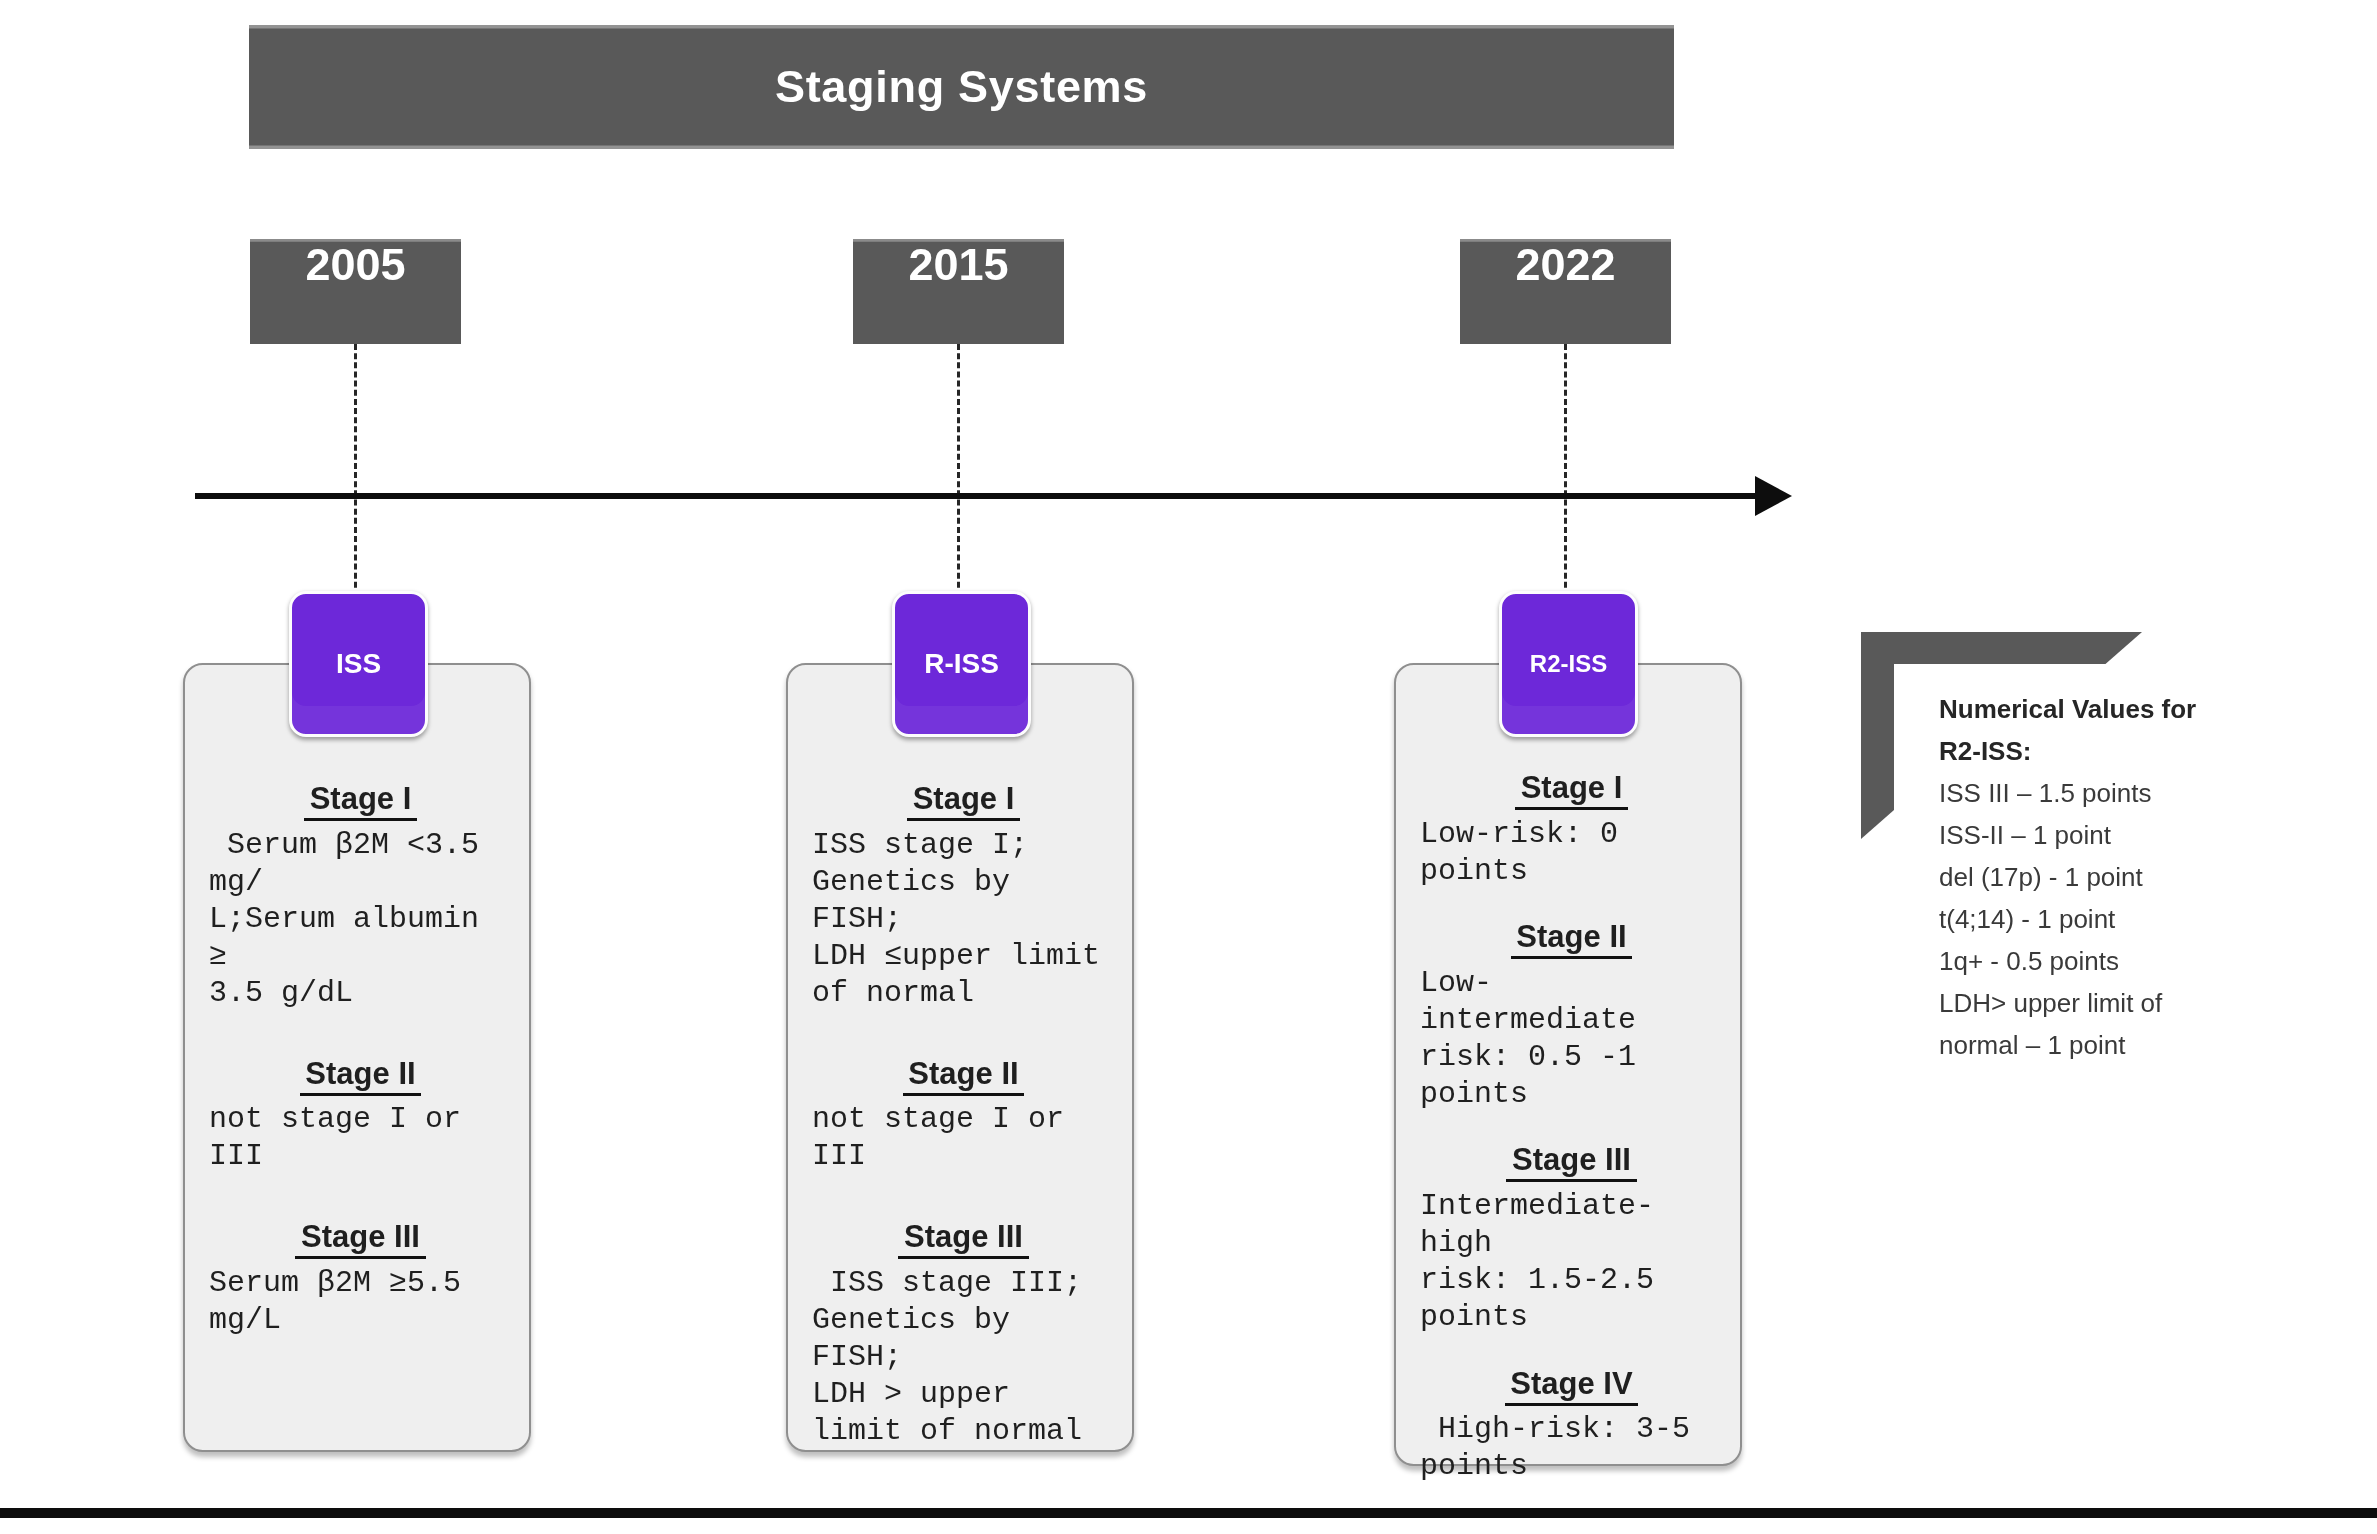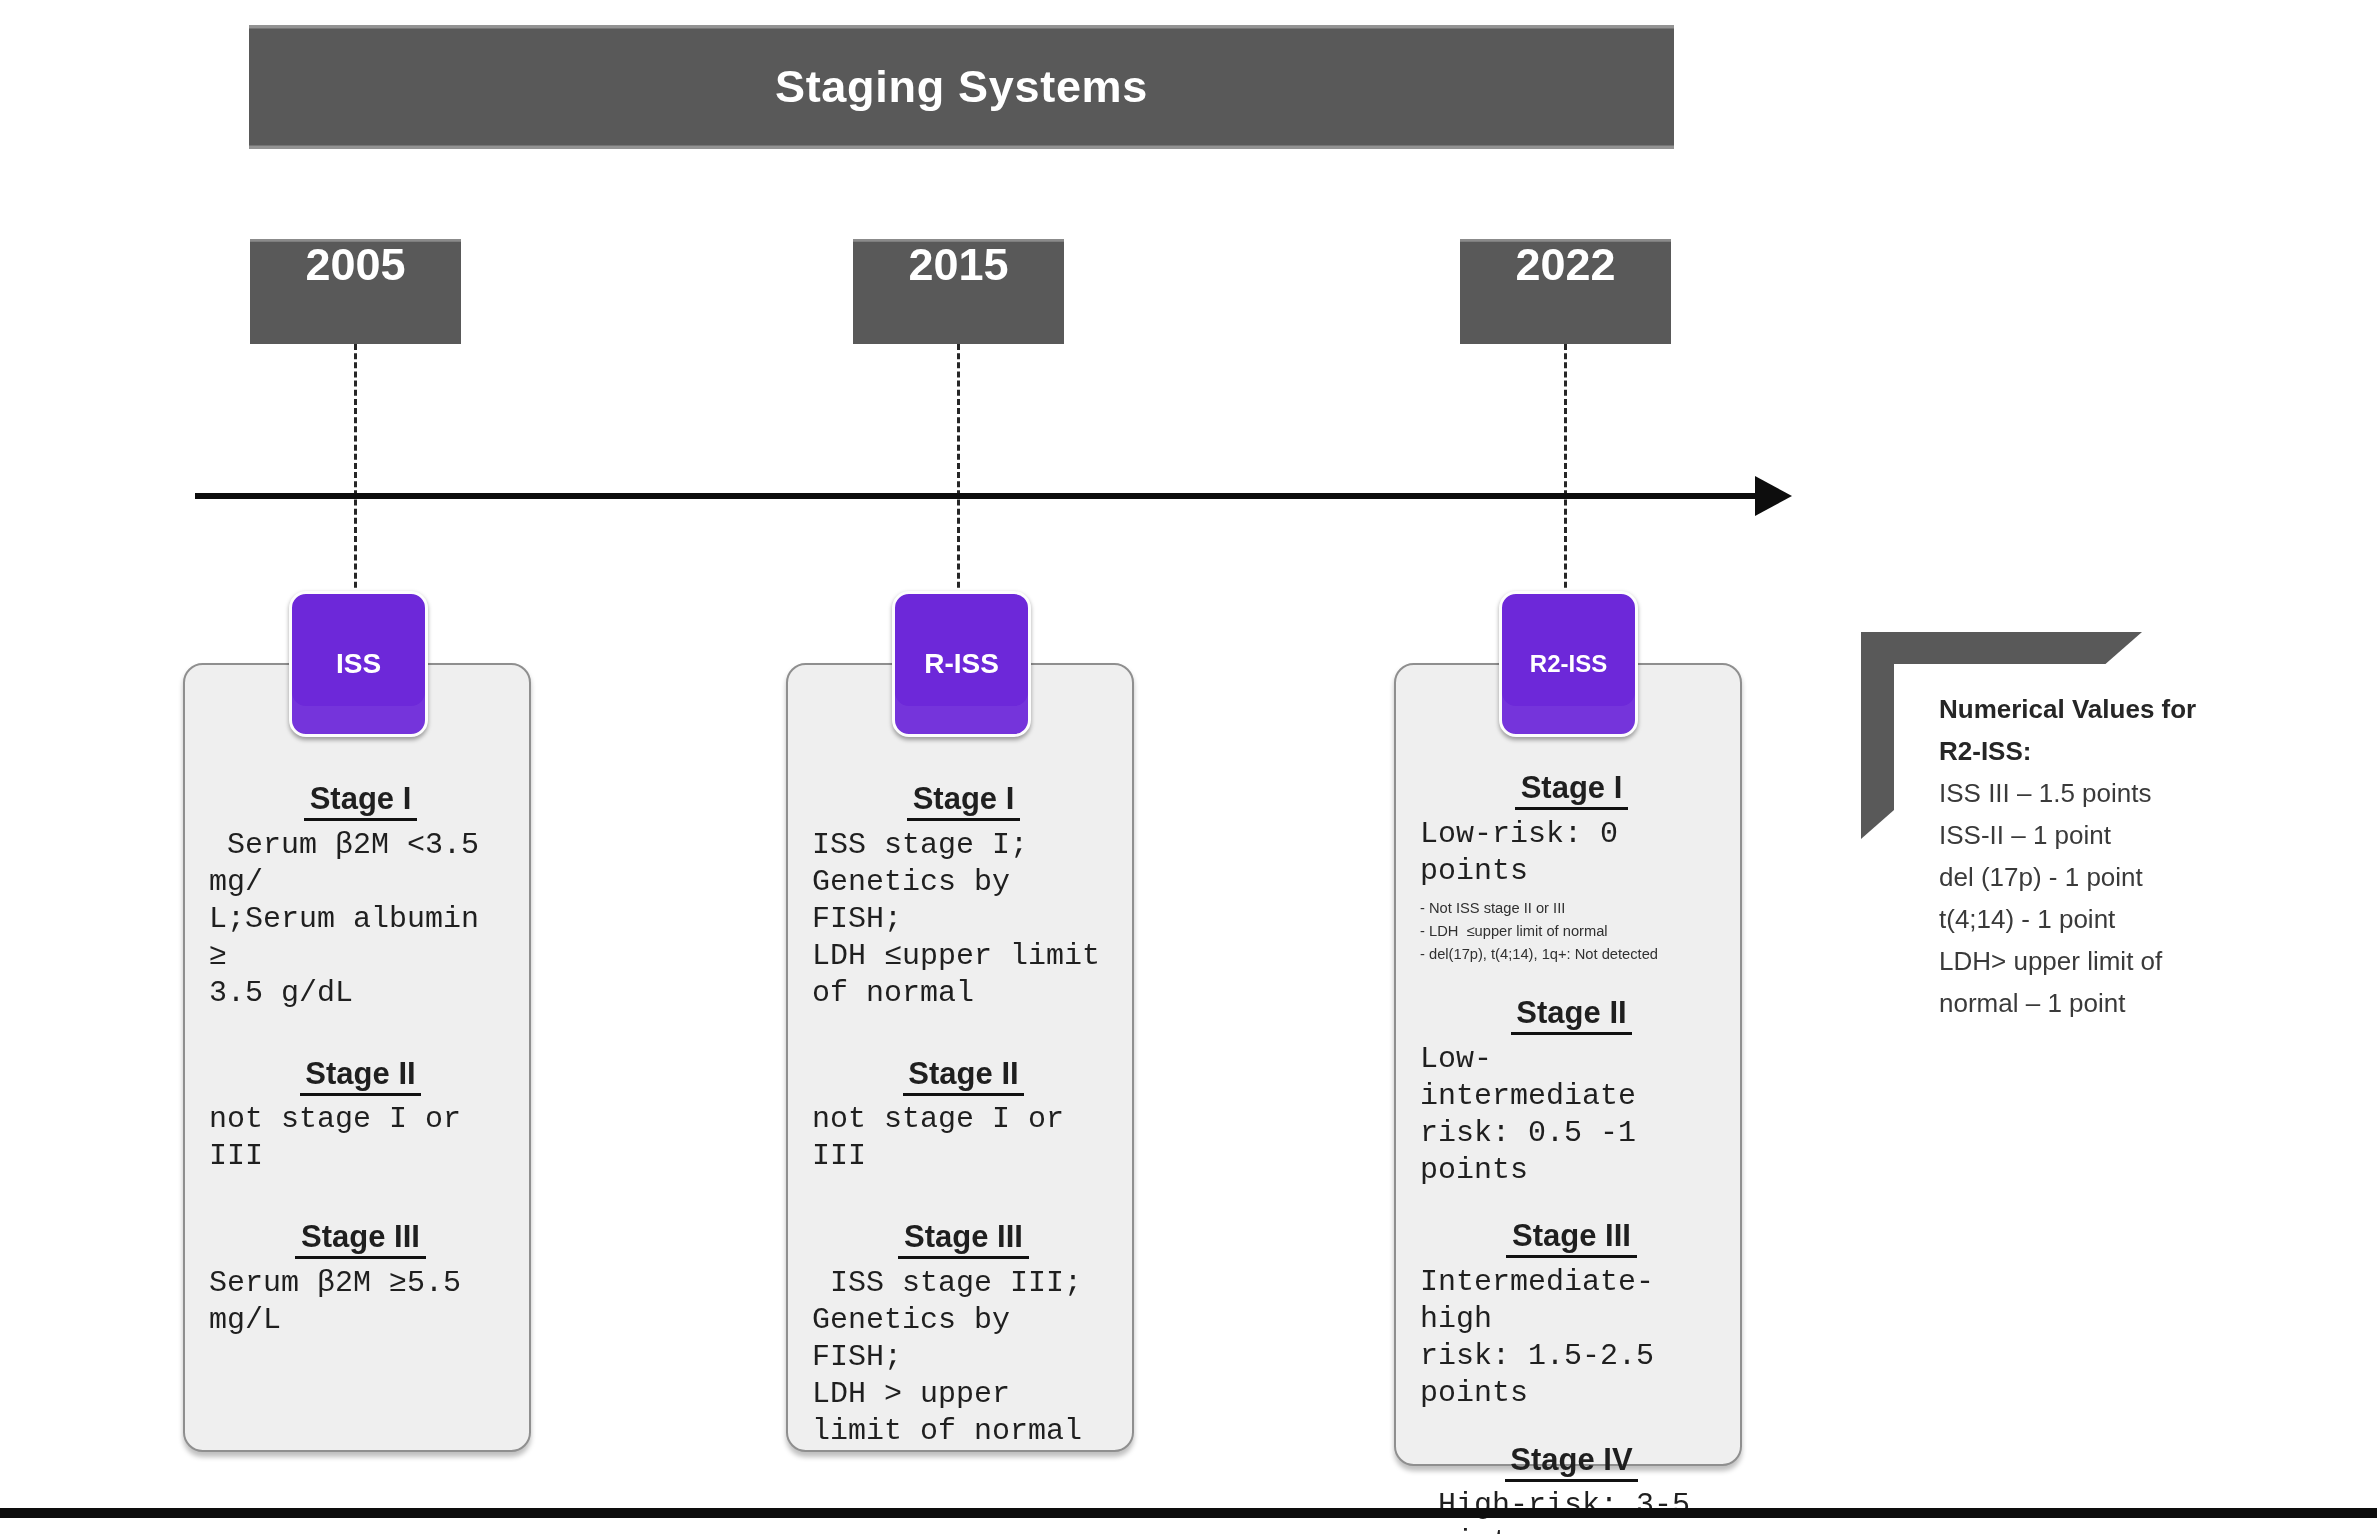--- a/index.html
+++ b/index.html
@@ -151,25 +151,20 @@
   </div>
 
   <div class="badge small x-r2">
     <span>R2-ISS</span>
   </div>
   <div class="card r2 x-r2">
     <div class="card-body" style="padding-top:105px;">
       <div class="stage">
         <div class="stage-heading-row"><span class="stage-heading">Stage I</span></div>
         <div class="stage-line">Low-risk: 0 points</div>
-        <div class="bullets">
-          <div class="stage-bullet">- Not ISS stage II or III</div>
-          <div class="stage-bullet">- LDH  ≤upper limit of normal</div>
-          <div class="stage-bullet">- del(17p), t(4;14), 1q+: Not detected</div>
-        </div>
       </div>
       <div class="stage">
         <div class="stage-heading-row"><span class="stage-heading">Stage II</span></div>
         <div class="stage-line">Low- intermediate</div>
         <div class="stage-line">risk: 0.5 -1 points</div>
       </div>
       <div class="stage">
         <div class="stage-heading-row"><span class="stage-heading">Stage III</span></div>
         <div class="stage-line">Intermediate-high</div>
         <div class="stage-line">risk: 1.5-2.5 points</div>
@@ -184,20 +179,21 @@
 
   <div class="bracket-h"></div>
   <div class="bracket-v"></div>
   <div class="side-note">
     <div class="sn-title">Numerical Values for</div>
     <div class="sn-title">R2-ISS:</div>
     <div class="sn-line">ISS III – 1.5 points</div>
     <div class="sn-line">ISS-II – 1 point</div>
     <div class="sn-line">del (17p) - 1 point</div>
     <div class="sn-line">t(4;14) - 1 point</div>
+    <div class="sn-line">1q+ - 0.5 points</div>
     <div class="sn-line">LDH&gt; upper limit of</div>
     <div class="sn-line">normal – 1 point</div>
   </div>
 
   <div class="bottom-bar"></div>
 
 </div>
 
 
 </body></html>

